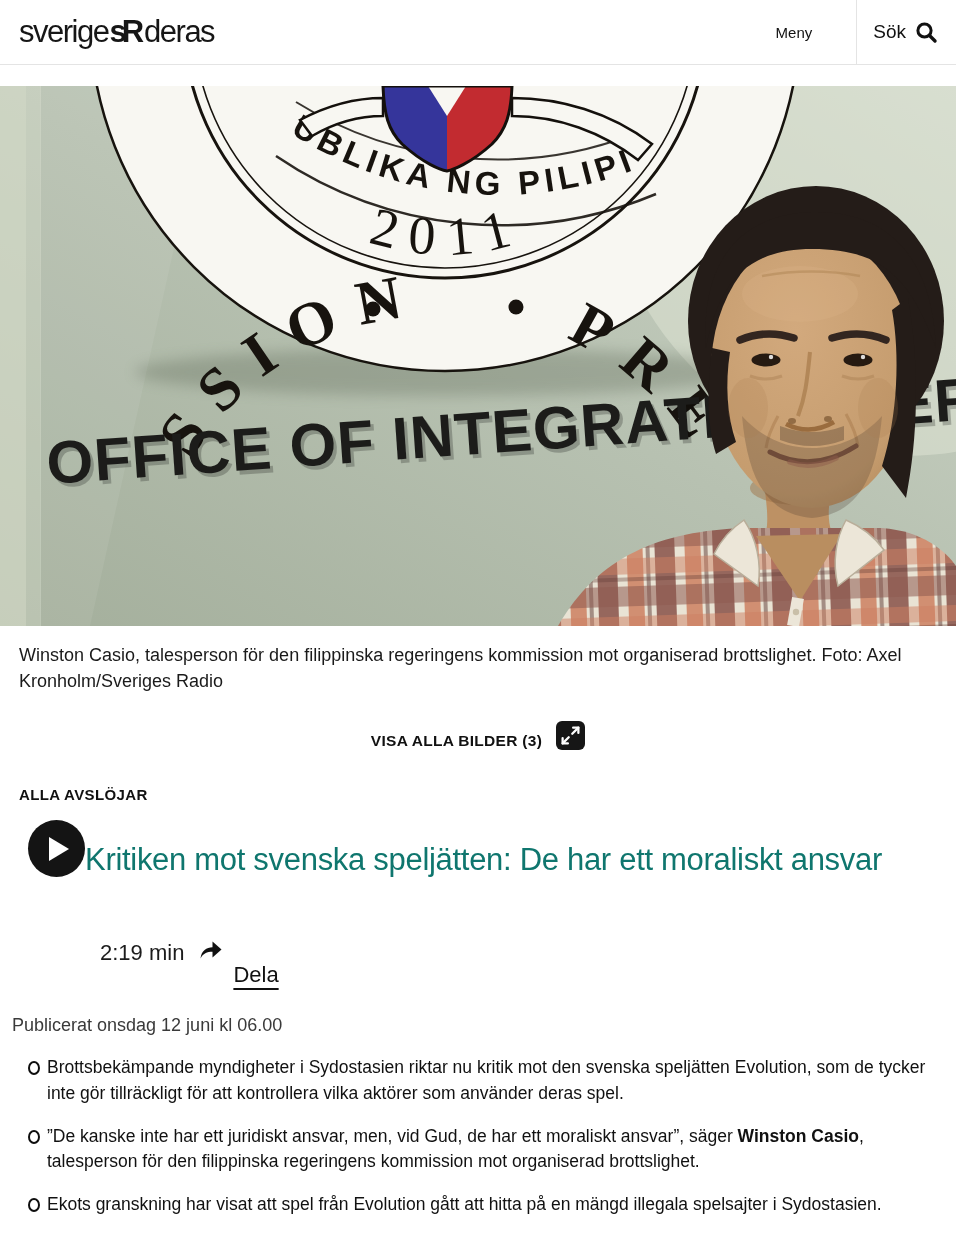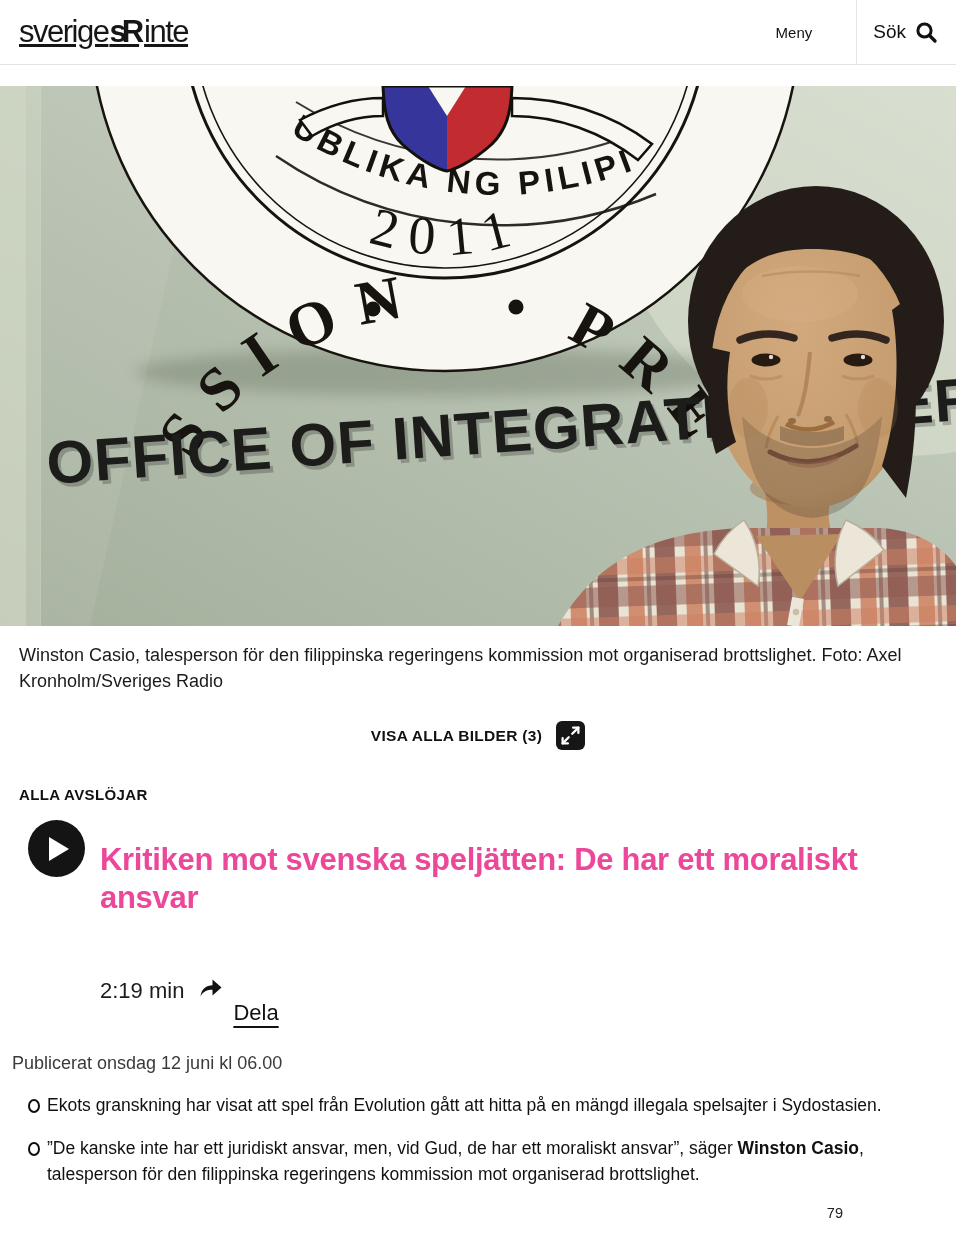--- a/index.html
+++ b/index.html
@@ -1,65 +1,65 @@
 <!DOCTYPE html>
 <html><head>
 <meta charset="utf-8">
 <style>
   html,body{margin:0;padding:0;background:#ffffff;}
   body{width:956px;min-height:1238px;font-family:"Liberation Sans",sans-serif;color:#141414;position:relative;}
 
   
   .header{height:64px;display:flex;align-items:stretch;border-bottom:1px solid #e4e4e4;}
-  .logo{display:flex;align-items:center;padding-left:19px;font-size:31px;color:#161616;cursor:pointer;text-decoration:underline;}
+  .logo{display:flex;align-items:center;padding-left:19px;font-size:31px;color:#161616;cursor:pointer;}
   .logo .thin{font-weight:400;letter-spacing:-1.5px;}
   .logo .mono{font-weight:800;letter-spacing:-5px;padding:0 5px 0 1px;}
   .header-spacer{flex:1;}
   .menu-btn{display:flex;align-items:center;font-size:15px;color:#111;padding:0 44px 0 20px;cursor:pointer;}
   .search-btn{display:flex;align-items:center;gap:9px;font-size:19px;color:#111;border-left:1px solid #e4e4e4;padding:0 18px 0 16px;cursor:pointer;}
   .search-btn svg{display:block;}
 
   
   .hero{margin-top:21px;width:956px;height:540px;position:relative;overflow:hidden;cursor:pointer;}
   .hero svg{display:block;}
 
   
   .caption{margin:17px 30px 12px 19px;font-size:18px;line-height:1.42;color:#1a1a1a;max-width:892px;}
 
   
-  .gallery-row{margin-top:27px;display:flex;justify-content:center;align-items:center;gap:14px;cursor:pointer;}
+  .gallery-row{margin-top:27px;display:flex;justify-content:center;align-items:flex-end;gap:14px;cursor:pointer;}
   .gallery-label{font-weight:700;font-size:15.5px;letter-spacing:.3px;color:#111;}
   .expand-icon{width:29px;height:29px;background:#161616;border-radius:6px;display:flex;align-items:center;justify-content:center;}
 
   
   .kicker{margin:36px 0 0 19px;font-weight:700;font-size:15px;letter-spacing:.4px;color:#111;}
   .headline-row{display:flex;margin:17px 0 0 28px;}
   .play-btn{flex:0 0 auto;width:57px;height:57px;border-radius:50%;background:#141414;display:flex;align-items:center;justify-content:center;cursor:pointer;}
   .play-tri{width:0;height:0;border-top:12px solid transparent;border-bottom:12px solid transparent;border-left:20px solid #fff;margin-left:5px;}
-  .headline{margin-left:15px;font-size:31px;line-height:1.23;font-weight:700;letter-spacing:-.3px;color:#ec4899;max-width:800px;}
+  .headline{font-size:31px;line-height:1.23;font-weight:400;letter-spacing:-.3px;color:#0f766e;max-width:800px;}
   .meta-row{display:flex;align-items:center;gap:14px;margin:18px 0 0 100px;font-size:22px;color:#1c1c1c;}
   .share-group{display:flex;align-items:center;gap:9px;cursor:pointer;}
   .share-label{text-decoration:underline;text-underline-offset:6px;text-decoration-thickness:1.5px;color:#111;margin-top:44px;}
   .published{margin:27px 0 0 12px;font-size:18px;color:#3a3a3a;}
 
   .bullets{margin:19px 30px 0 12px;list-style:none;padding:0;}
   .bullets li{position:relative;padding-left:35px;margin-bottom:17px;font-size:17.5px;line-height:1.48;color:#111;max-width:885px;}
   .bullet-marker{position:absolute;left:16px;top:6px;width:8px;height:10px;border:2.6px solid #0e0e0e;border-radius:50%;}
   .bullets b{font-weight:700;}
 
   .page-number{text-align:right;margin:6px 113px 0 0;font-size:14.5px;color:#222;}
 </style>
 </head>
 <body>
 
 <div class="header">
   <div class="logo">
     <span class="thin">sverige</span>
       <span class="mono">sR</span>
-      <span class="thin">inte</span>
+      <span class="thin">deras</span>
   </div>
   <div class="header-spacer"></div>
   <div class="menu-btn">
     <span>Meny</span>
   </div>
   <div class="search-btn">
     <span>Sök</span>
     <span>
       <svg width="23" height="23" viewBox="0 0 23 23">
           <circle cx="9.5" cy="9.5" r="6.6" fill="none" stroke="#111" stroke-width="3"></circle>
@@ -228,21 +228,25 @@
     </span>
     <span class="share-label">Dela</span>
   </span>
 </div>
 
 <p class="published">Publicerat onsdag 12 juni kl 06.00</p>
 
 <ul class="bullets">
   <li>
     <span class="bullet-marker"></span>
-    <span>Ekots granskning har visat att spel från Evolution gått att hitta på en mängd illegala spelsajter i Sydostasien.</span><b></b><span></span>
+    <span>Brottsbekämpande myndigheter i Sydostasien riktar nu kritik mot den svenska speljätten Evolution, som de tycker inte gör tillräckligt för att kontrollera vilka aktörer som använder deras spel.</span><b></b><span></span>
   </li>
   <li>
     <span class="bullet-marker"></span>
     <span>”De kanske inte har ett juridiskt ansvar, men, vid Gud, de har ett moraliskt ansvar”, säger </span><b>Winston Casio</b><span>, talesperson för den filippinska regeringens kommission mot organiserad brottslighet.</span>
   </li>
+  <li>
+    <span class="bullet-marker"></span>
+    <span>Ekots granskning har visat att spel från Evolution gått att hitta på en mängd illegala spelsajter i Sydostasien.</span><b></b><span></span>
+  </li>
 </ul>
 
 <div class="page-number">79</div>
 
 </body></html>

